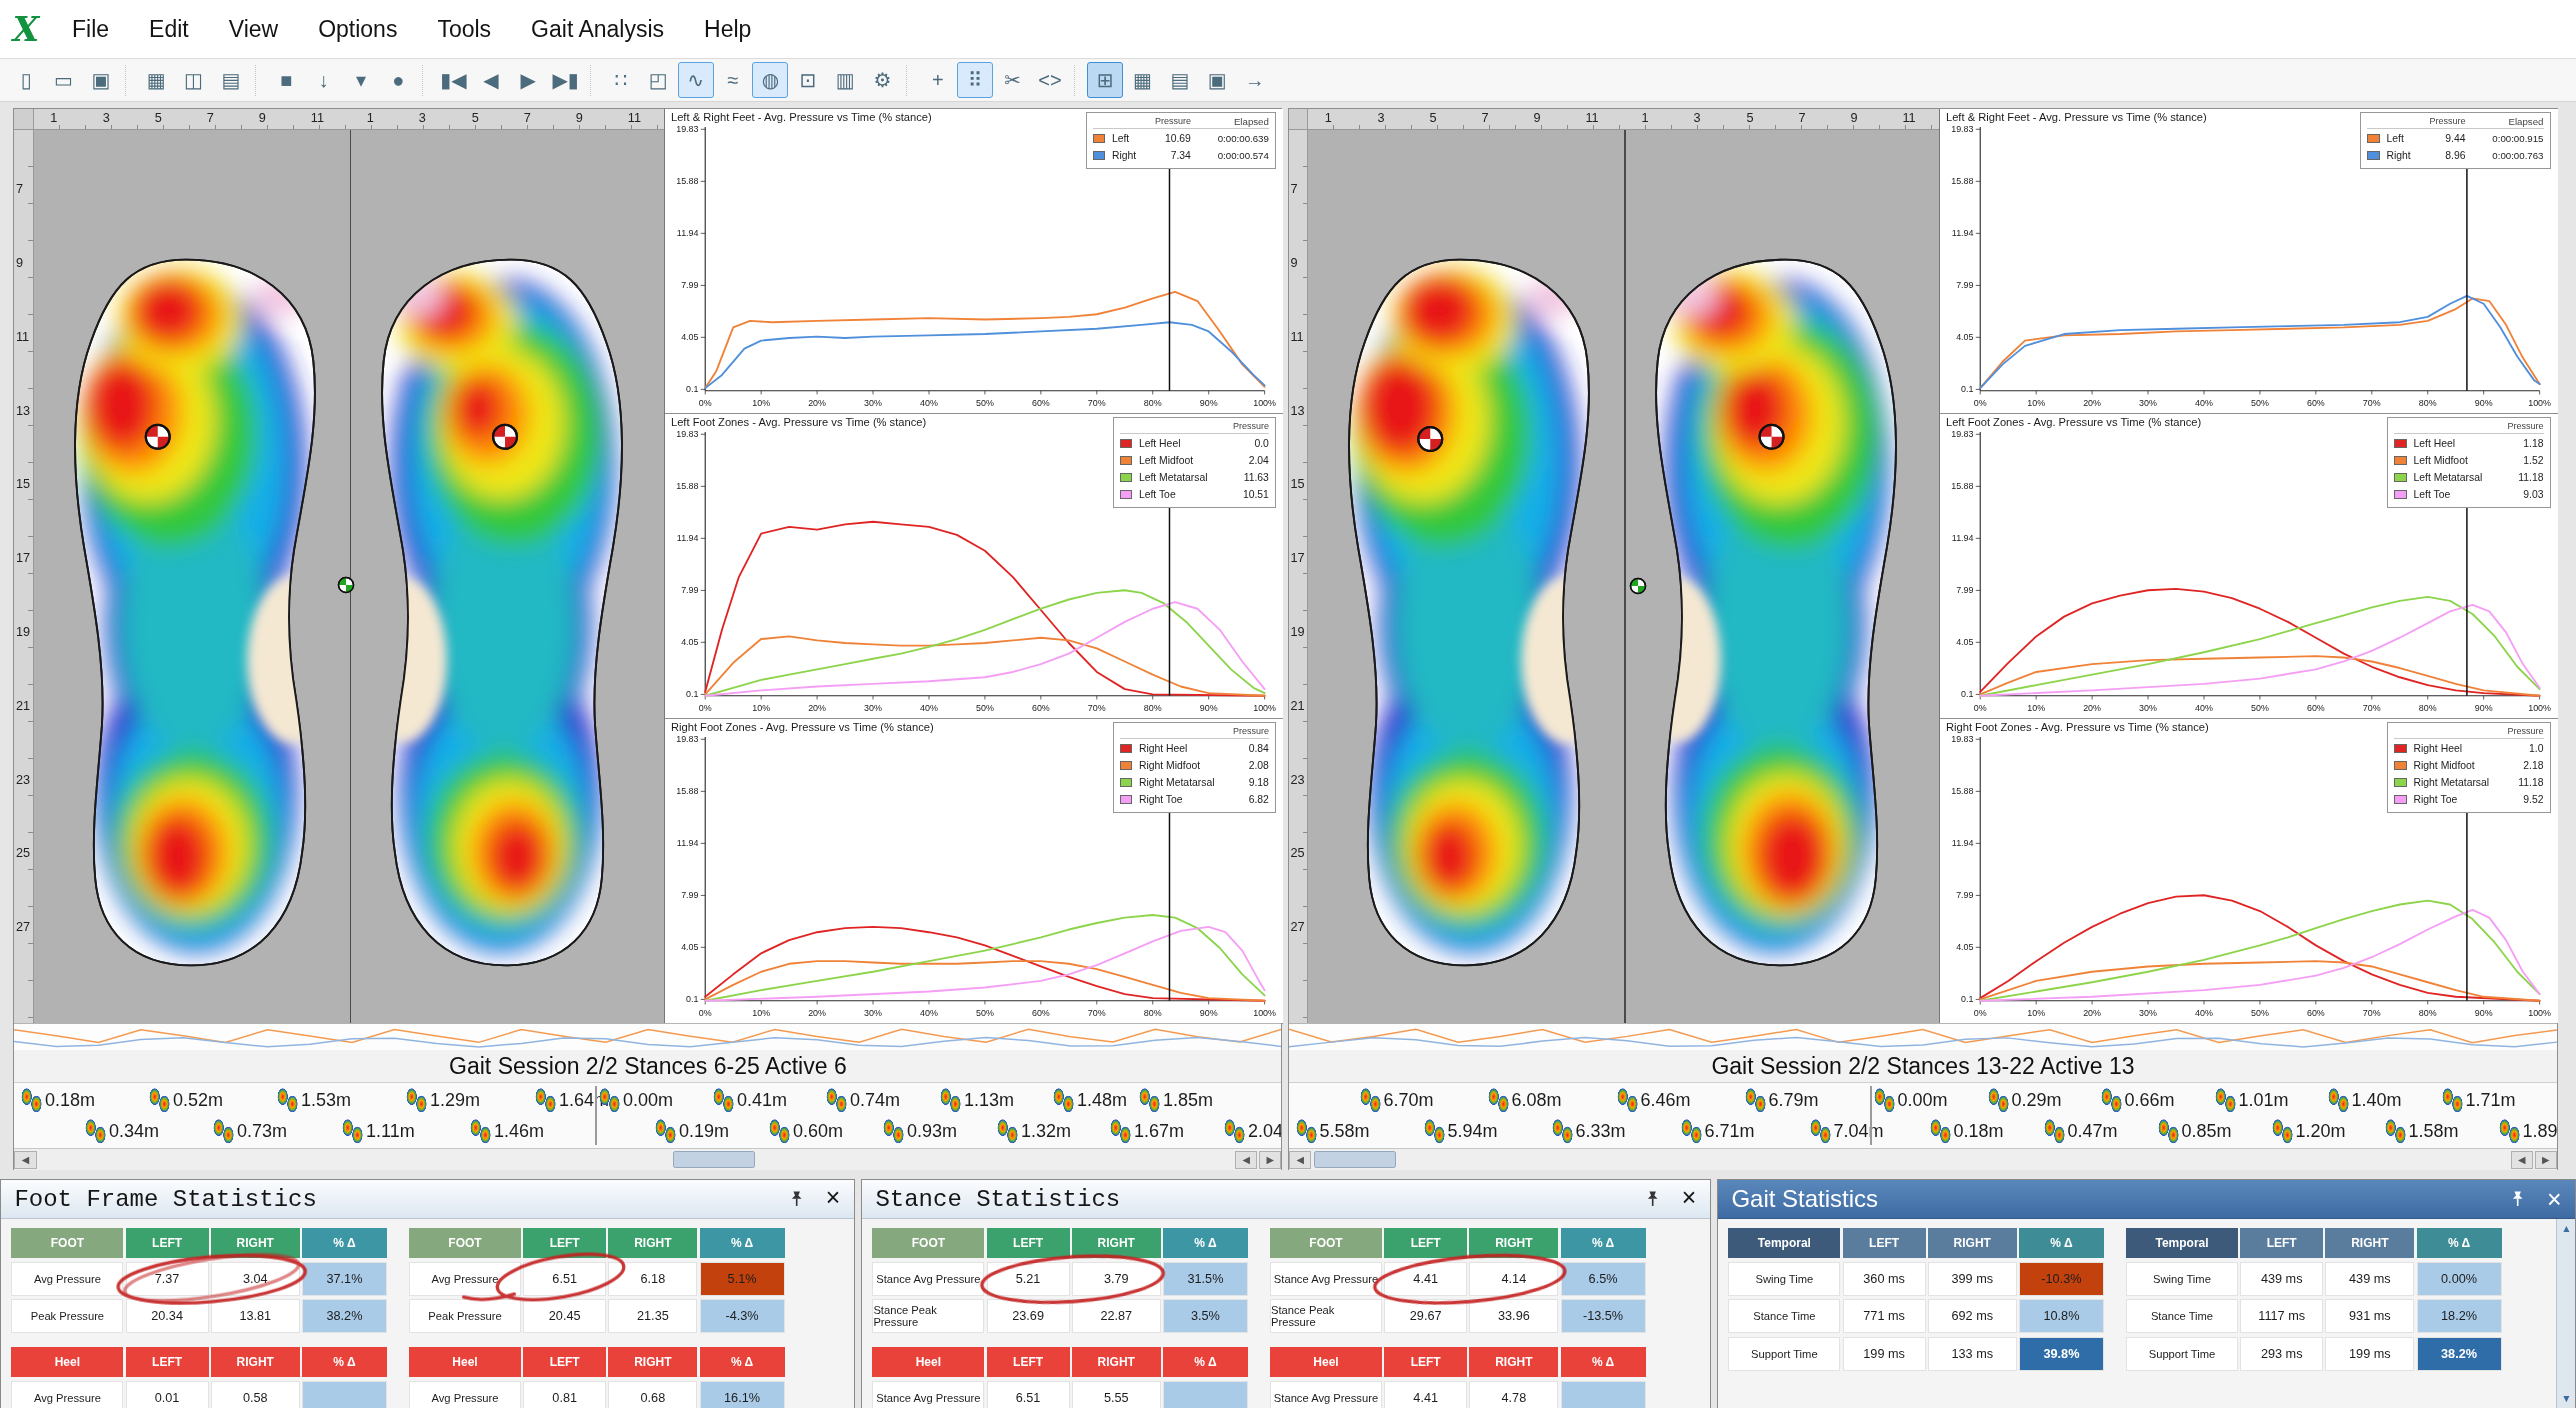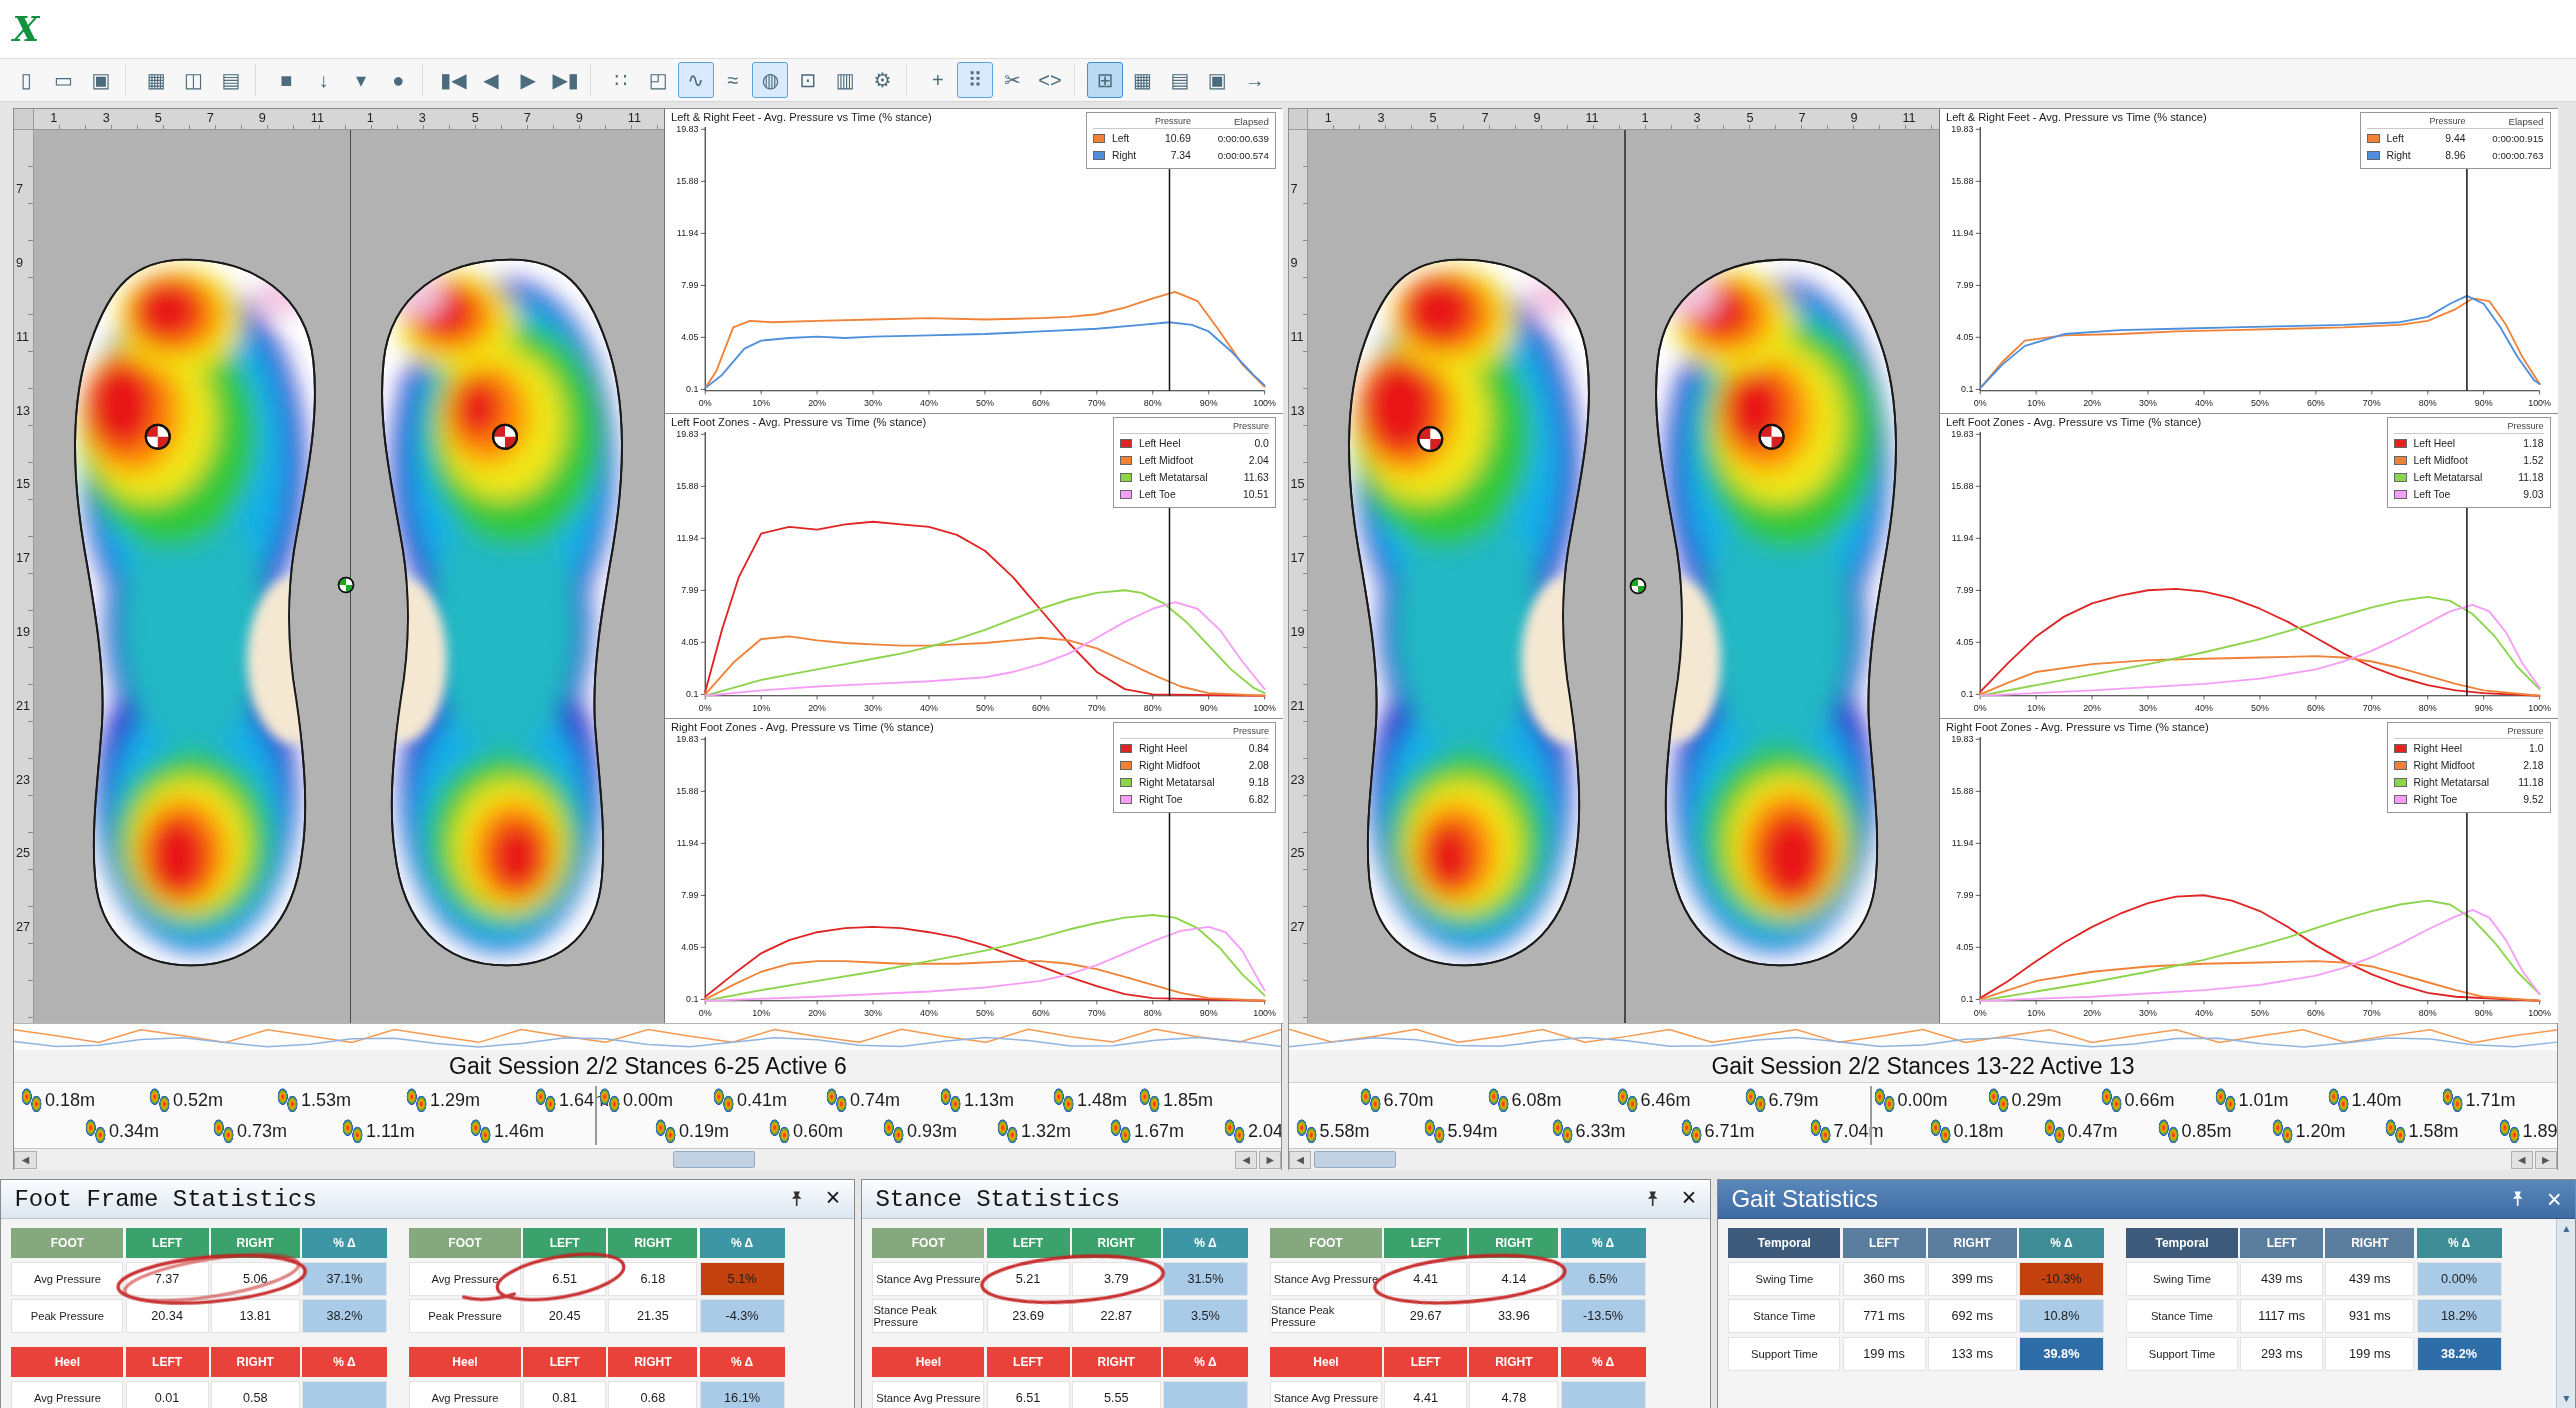--- a/index.html
+++ b/index.html
@@ -85,20 +85,29 @@
 #ink{position:absolute;left:0;top:0;pointer-events:none;z-index:60;}
 </style>
 </head>
 <body>
 
 <div id="app">
 
   <div id="menubar">
     <div class="logo">
         <span>X</span>
+      </div>
+    <div id="menu-items">
+        <div class="menu-item">File</div>
+        <div class="menu-item">Edit</div>
+        <div class="menu-item">View</div>
+        <div class="menu-item">Options</div>
+        <div class="menu-item">Tools</div>
+        <div class="menu-item">Gait Analysis</div>
+        <div class="menu-item">Help</div>
       </div>
   </div>
 
   <div id="toolbar">
       <span class="tb-btn">▯</span>
       <span class="tb-btn">▭</span>
       <span class="tb-btn">▣</span>
       <span class="tb-sep"></span>
       <span class="tb-btn">▦</span>
       <span class="tb-btn">◫</span>
@@ -1026,21 +1035,21 @@
         <div class="tgroup" style="left:10.4px">
           <div class="trow head">
             <div class="tc" style="background:#85a87e">FOOT</div>
             <div class="tc" style="background:#3ca26d">LEFT</div>
             <div class="tc" style="background:#3ca26d">RIGHT</div>
             <div class="tc" style="background:#3d96a4">% Δ</div>
           </div>
           <div class="trow data">
             <div class="tc lbl" style="">Avg Pressure</div>
             <div class="tc" style="">7.37</div>
-            <div class="tc" style="">5.06</div>
+            <div class="tc" style="">3.04</div>
             <div class="tc" style="background:#a9cbe8">37.1%</div>
           </div>
           <div class="trow data">
             <div class="tc lbl" style="">Peak Pressure</div>
             <div class="tc" style="">20.34</div>
             <div class="tc" style="">13.81</div>
             <div class="tc" style="background:#a9cbe8">38.2%</div>
           </div>
           <div class="tgap"></div>
           <div class="trow subhead">

